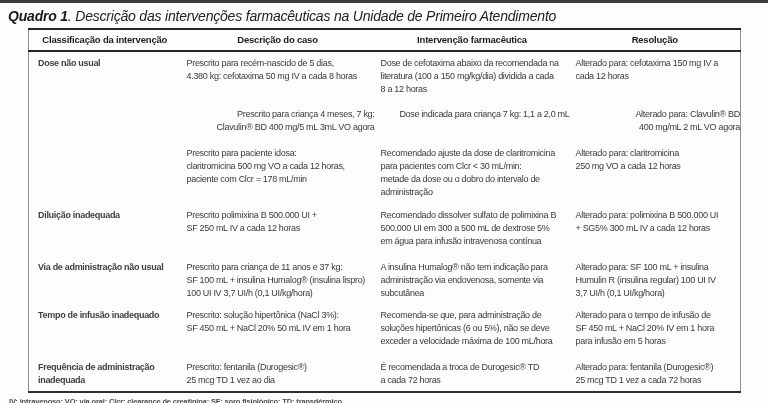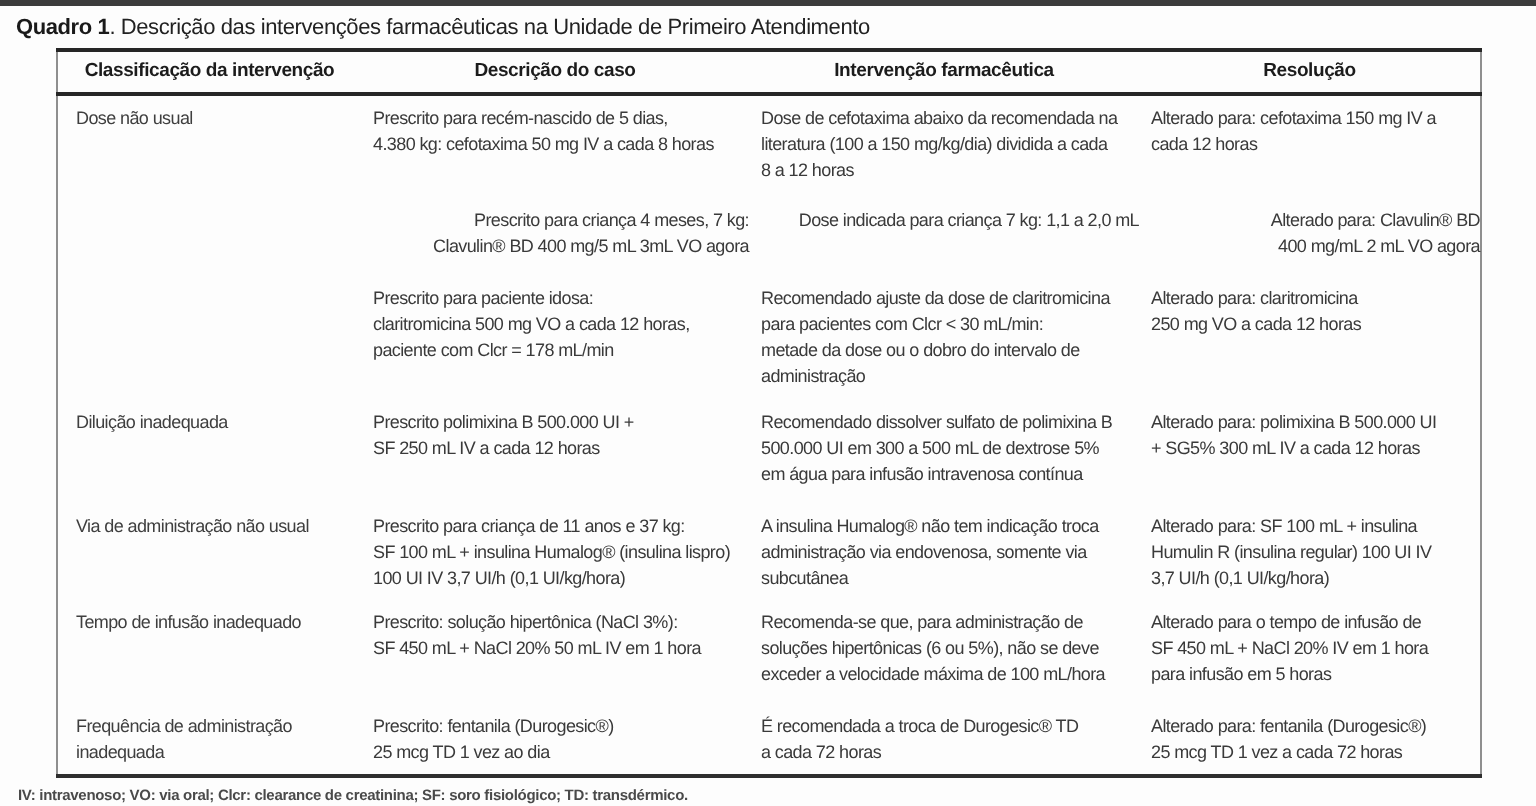--- a/index.html
+++ b/index.html
@@ -9,23 +9,24 @@
     font-family: "Liberation Sans", "DejaVu Sans", sans-serif;
     color: #3a3a3a;
     overflow: hidden;
   }
   .top-strip {
     width: 768px; height: 3px;
     background: #3c3c3c;
   }
   .table-title {
     margin: 5px 0 4px 8px;
-    font-size: 11px;
+    font-size: 14px;
     letter-spacing: -0.2px;
     color: #222;
+    font-style: italic;
   }
   .table-title .bold { font-weight: bold; color: #1a1a1a; }
   table.quadro {
     border-collapse: collapse;
     table-layout: fixed;
     margin-left: 28px;
     width: 712px;
     border-top: 2px solid #262626;
     border-bottom: 2px solid #2e2e2e;
     border-left: 1px solid #8f8f8f;
@@ -50,21 +51,21 @@
   td {
     vertical-align: top;
     font-size: 9px;
     line-height: 13px;
     letter-spacing: -0.3px;
     color: #3a3a3a;
     white-space: pre;
     overflow: visible;
     padding: 0 0 12px 6px;
   }
-  td.classification { padding-left: 9px; color: #3f3f3f; }
+  td.classification { padding-left: 9px; color: #3f3f3f; font-weight: bold; }
   tr.row-1 td { padding-top: 5px; padding-bottom: 12px; }
   tr.row-2 td { padding-bottom: 13px; text-align: right; }
   tr.row-3 td { padding-bottom: 10px; }
   tr.row-4 td { padding-bottom: 13px; }
   tr.row-5 td { padding-bottom: 9px; }
   tr.row-6 td { padding-bottom: 13px; }
   tr.row-7 td { padding-bottom: 4px; }
   .footnote {
     margin: 4px 0 0 9px;
     font-size: 7.5px;
@@ -134,21 +135,21 @@
 500.000 UI em 300 a 500 mL de dextrose 5%
 em água para infusão intravenosa contínua</td>
       <td>Alterado para: polimixina B 500.000 UI
 + SG5% 300 mL IV a cada 12 horas</td>
     </tr>
     <tr class="row-5">
       <td class="classification">Via de administração não usual</td>
       <td>Prescrito para criança de 11 anos e 37 kg:
 SF 100 mL + insulina Humalog® (insulina lispro)
 100 UI IV 3,7 UI/h (0,1 UI/kg/hora)</td>
-      <td>A insulina Humalog® não tem indicação troca
+      <td>A insulina Humalog® não tem indicação para
 administração via endovenosa, somente via
 subcutânea</td>
       <td>Alterado para: SF 100 mL + insulina
 Humulin R (insulina regular) 100 UI IV
 3,7 UI/h (0,1 UI/kg/hora)</td>
     </tr>
     <tr class="row-6">
       <td class="classification">Tempo de infusão inadequado</td>
       <td>Prescrito: solução hipertônica (NaCl 3%):
 SF 450 mL + NaCl 20% 50 mL IV em 1 hora</td>

